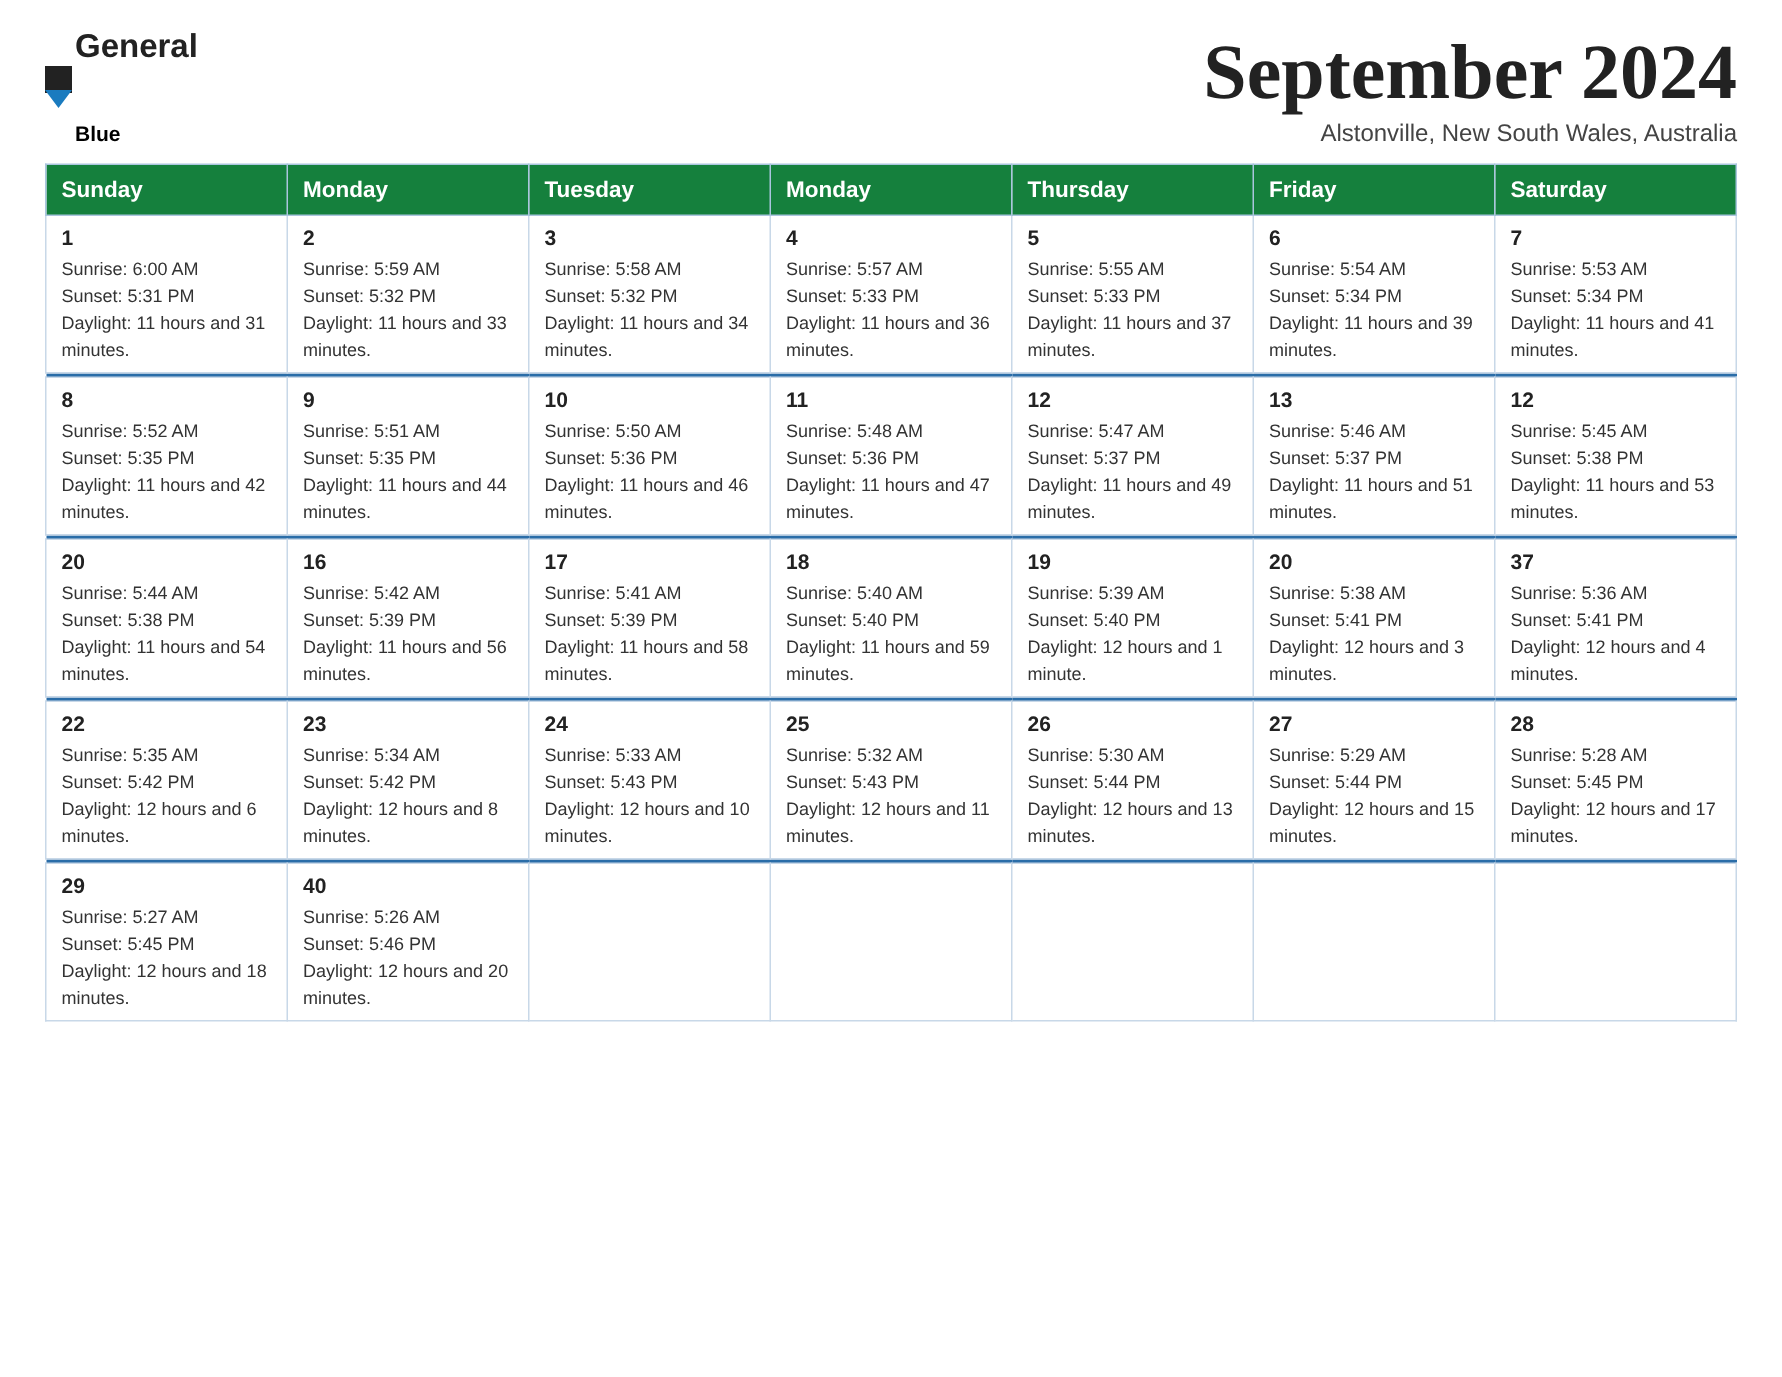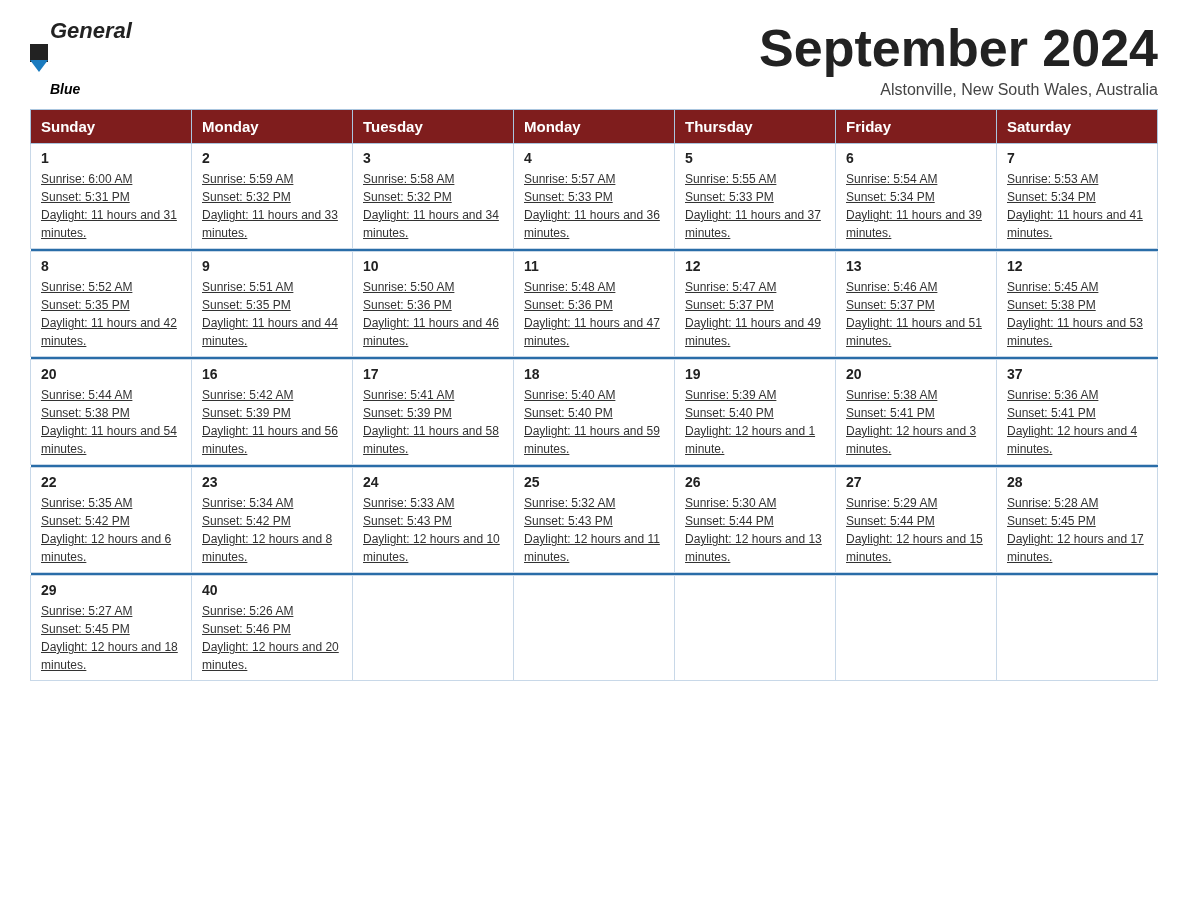--- a/index.html
+++ b/index.html
@@ -21,33 +21,34 @@
       align-items: flex-start;
     }
     .title-area {
       text-align: right;
     }
     .month-title {
       font-size: 52px;
       font-weight: bold;
       color: #222;
       line-height: 1.1;
+      font-family: Liberation Serif, serif;
     }
     .location-title {
       font-size: 16px;
       color: #444;
       margin-top: 4px;
     }
     .calendar-table {
       width: 100%;
       border-collapse: collapse;
       margin-top: 10px;
     }
     .calendar-table th {
-      background-color: #7f1d1d;
+      background-color: #15803d;
       color: #ffffff;
       font-size: 15px;
       font-weight: bold;
       padding: 8px 10px;
       text-align: left;
       border: 1px solid #aac5de;
     }
     .calendar-table td {
       vertical-align: top;
       padding: 6px 10px;
@@ -64,30 +65,28 @@
       font-size: 14px;
       font-weight: bold;
       color: #222;
       display: block;
       margin-bottom: 4px;
     }
     .day-info {
       color: #333;
       font-size: 12px;
       line-height: 1.5;
-      text-decoration: underline;
     }
     .empty-cell {
       background: #ffffff !important;
     }
     .logo-wrapper {
       display: flex;
       align-items: center;
       gap: 2px;
-      font-style: italic;
     }
     .logo-icon {
       position: relative;
       display: inline-flex;
       flex-direction: column;
       align-items: center;
     }
     .logo-icon-square {
       width: 18px;
       height: 18px;

